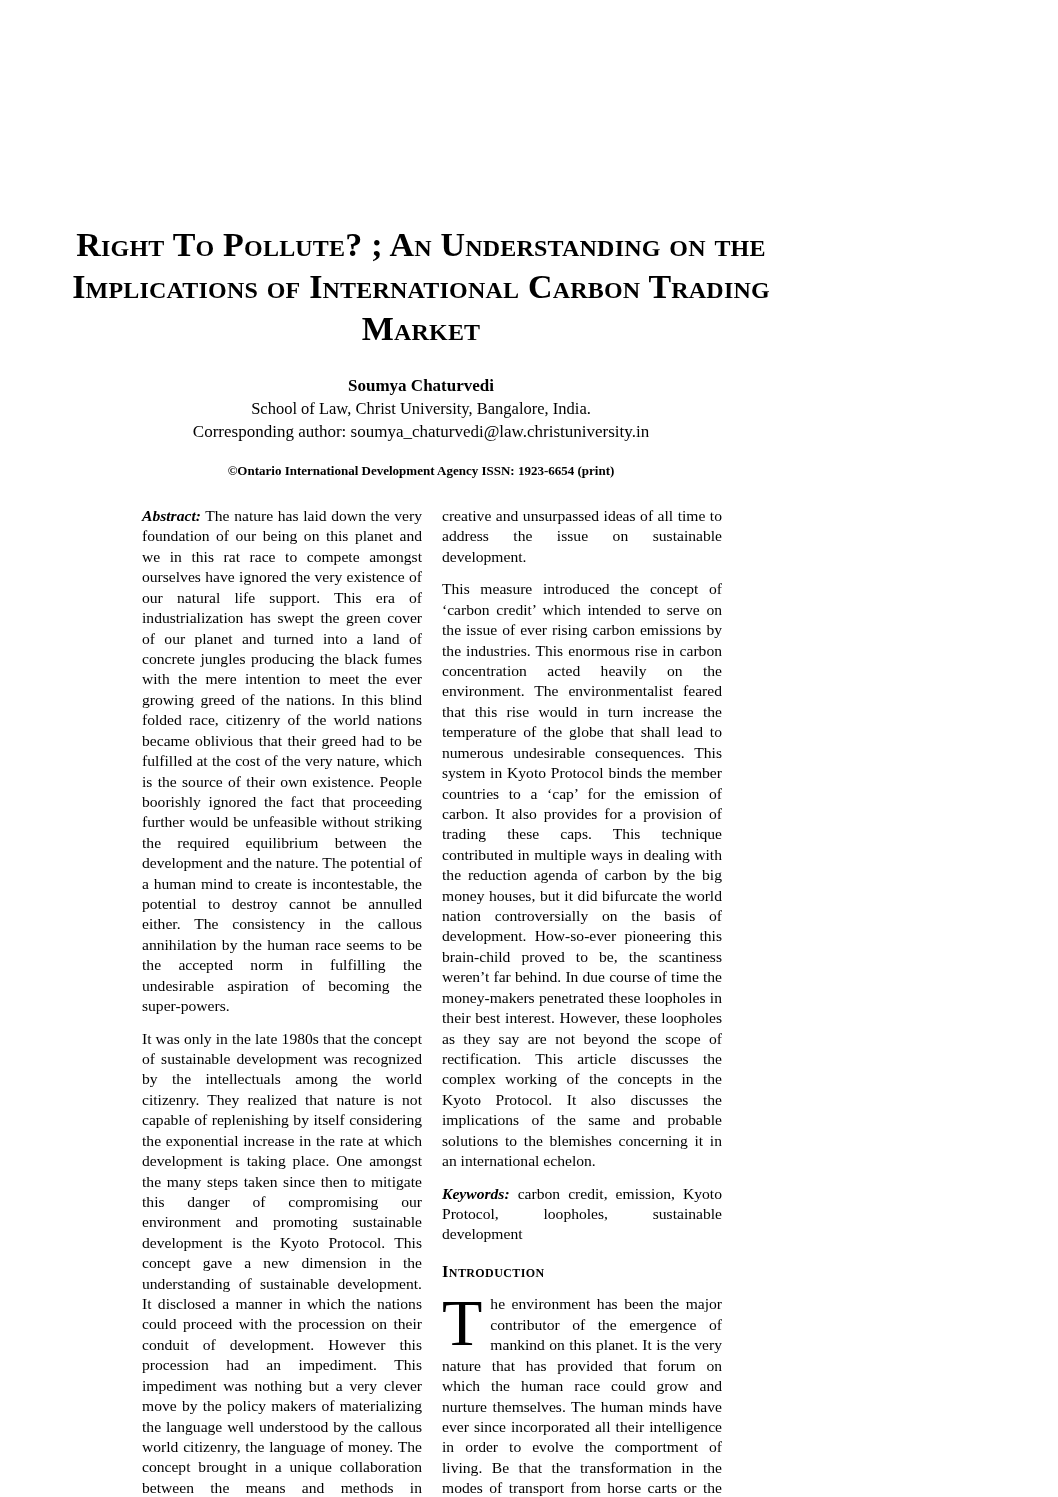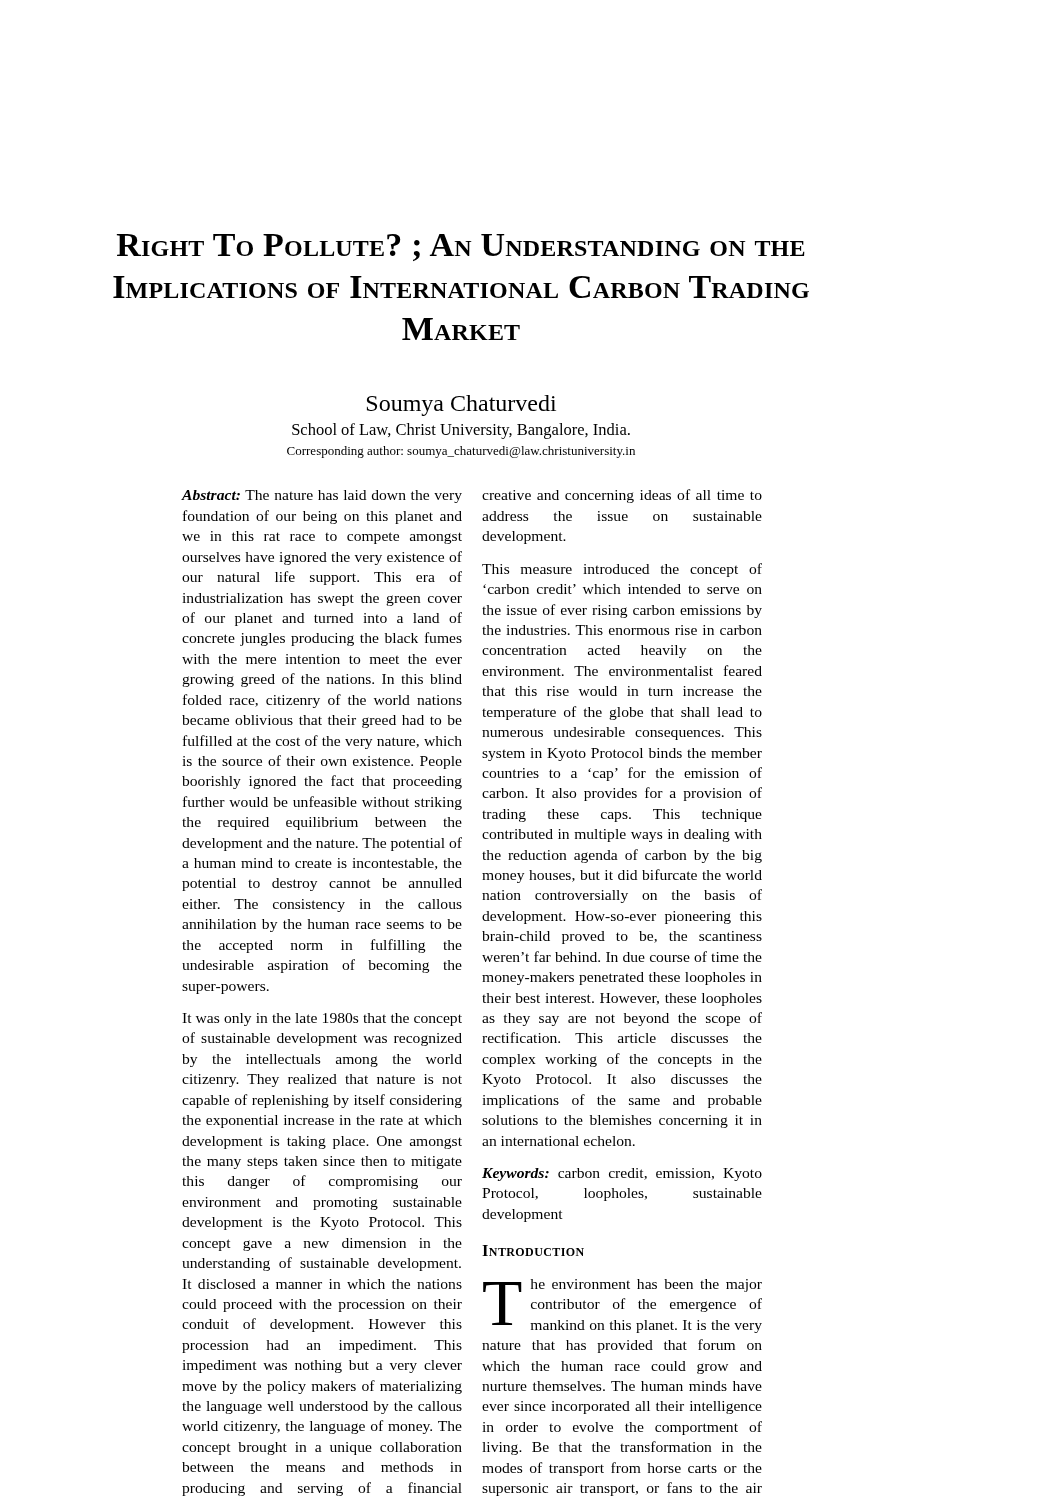--- a/index.html
+++ b/index.html
@@ -8,47 +8,46 @@
     background: #ffffff;
   }
   .page {
     position: relative;
     width: 842px;
     height: 1497px;
     background: #ffffff;
     color: #000000;
     font-family: "Liberation Serif", "DejaVu Serif", serif;
     overflow: hidden;
-    padding-left: 40px;
   }
   .header {
     text-align: center;
     padding-top: 224px;
   }
   .title {
     margin: 0 auto;
     max-width: 762px;
     font-size: 34px;
     font-weight: bold;
     font-variant: small-caps;
     line-height: 1.24;
     letter-spacing: 0.2px;
   }
   .author {
-    margin-top: 40px;
-    font-size: 24px;
-    font-weight: normal;
+    margin-top: 26px;
+    font-size: 17px;
+    font-weight: bold;
   }
   .affiliation {
     margin-top: 3px;
     font-size: 16.5px;
   }
   .corresponding {
     margin-top: 3px;
-    font-size: 13px;
+    font-size: 17px;
   }
   .publisher {
     margin-top: 20px;
     font-size: 13px;
     font-weight: bold;
     line-height: 1.35;
   }
   .columns {
     display: flex;
     justify-content: space-between;
@@ -92,34 +91,35 @@
   <div class="header">
     <h1 class="title">Right To Pollute? ; An Understanding on the Implications of International Carbon Trading Market</h1>
 
     <div class="author">Soumya Chaturvedi</div>
 
     <div class="affiliation">School of Law, Christ University, Bangalore, India.</div>
 
     <div class="corresponding">Corresponding author: soumya_chaturvedi@law.christuniversity.in</div>
 
     <div class="publisher">
+      <div>©Ontario International Development Agency ISSN: 1923-6654 (print)</div>
     </div>
   </div>
 
   <div class="columns">
 
     <div class="col">
       <p><span class="lead-label">Abstract:</span>
         <span>The nature has laid down the very foundation of our being on this planet and we in this rat race to compete amongst ourselves have ignored the very existence of our natural life support. This era of industrialization has swept the green cover of our planet and turned into a land of concrete jungles producing the black fumes with the mere intention to meet the ever growing greed of the nations. In this blind folded race, citizenry of the world nations became oblivious that their greed had to be fulfilled at the cost of the very nature, which is the source of their own existence. People boorishly ignored the fact that proceeding further would be unfeasible without striking the required equilibrium between the development and the nature. The potential of a human mind to create is incontestable, the potential to destroy cannot be annulled either. The consistency in the callous annihilation by the human race seems to be the accepted norm in fulfilling the undesirable aspiration of becoming the super-powers.</span></p>
 
       <p>It was only in the late 1980s that the concept of sustainable development was recognized by the intellectuals among the world citizenry.  They realized that nature is not capable of replenishing by itself considering the exponential increase in the rate at which development is taking place. One amongst the many steps taken since then to mitigate this danger of compromising our environment and promoting sustainable development is the Kyoto Protocol. This concept gave a new dimension in the understanding of sustainable development. It disclosed a manner in which the nations could proceed with the procession on their conduit of development. However this procession had an impediment. This impediment was nothing but a very clever move by the policy makers of materializing the language well understood by the callous world citizenry, the language of money. The concept brought in a unique collaboration between the means and methods in producing and serving of a financial constraint on it. The idea behind this concept cannot be negated if one says it to be one of the most</p>
     </div>
 
     <div class="col">
-      <p>creative and concerning ideas of all time to address the issue on sustainable development.</p>
+      <p>creative and unsurpassed ideas of all time to address the issue on sustainable development.</p>
 
       <p>This measure introduced the concept of ‘carbon credit’ which intended to serve on the issue of ever rising carbon emissions by the industries. This enormous rise in carbon concentration acted heavily on the environment. The environmentalist feared that this rise would in turn increase the temperature of the globe that shall lead to numerous undesirable consequences. This system in Kyoto Protocol binds the member countries to a ‘cap’ for the emission of carbon. It also provides for a provision of trading these caps. This technique contributed in multiple ways in dealing with the reduction agenda of carbon by the big money houses, but it did bifurcate the world nation controversially on the basis of development. How-so-ever pioneering this brain-child proved to be, the scantiness weren’t far behind. In due course of time the money-makers penetrated these loopholes in their best interest. However, these loopholes as they say are not beyond the scope of rectification. This article discusses the complex working of the concepts in the Kyoto Protocol. It also discusses the implications of the same and probable solutions to the blemishes concerning it in an international echelon.</p>
 
       <p><span class="lead-label">Keywords:</span>
         <span>carbon credit, emission, Kyoto Protocol, loopholes, sustainable development</span></p>
 
       <h2 class="section-heading">Introduction</h2>
 
       <p><span class="drop-cap">T</span><span>he environment has been the major contributor of the emergence of mankind on this planet. It is the very nature that has provided that forum on which the human race could grow and nurture themselves. The human minds have ever since incorporated all their intelligence in order to evolve the comportment of living. Be that the transformation in the modes of transport from horse carts or the supersonic air transport, or fans to the air conditioners, this era of entire human civilization has been the witness to the greatest creativity of the</span></p>
     </div>

